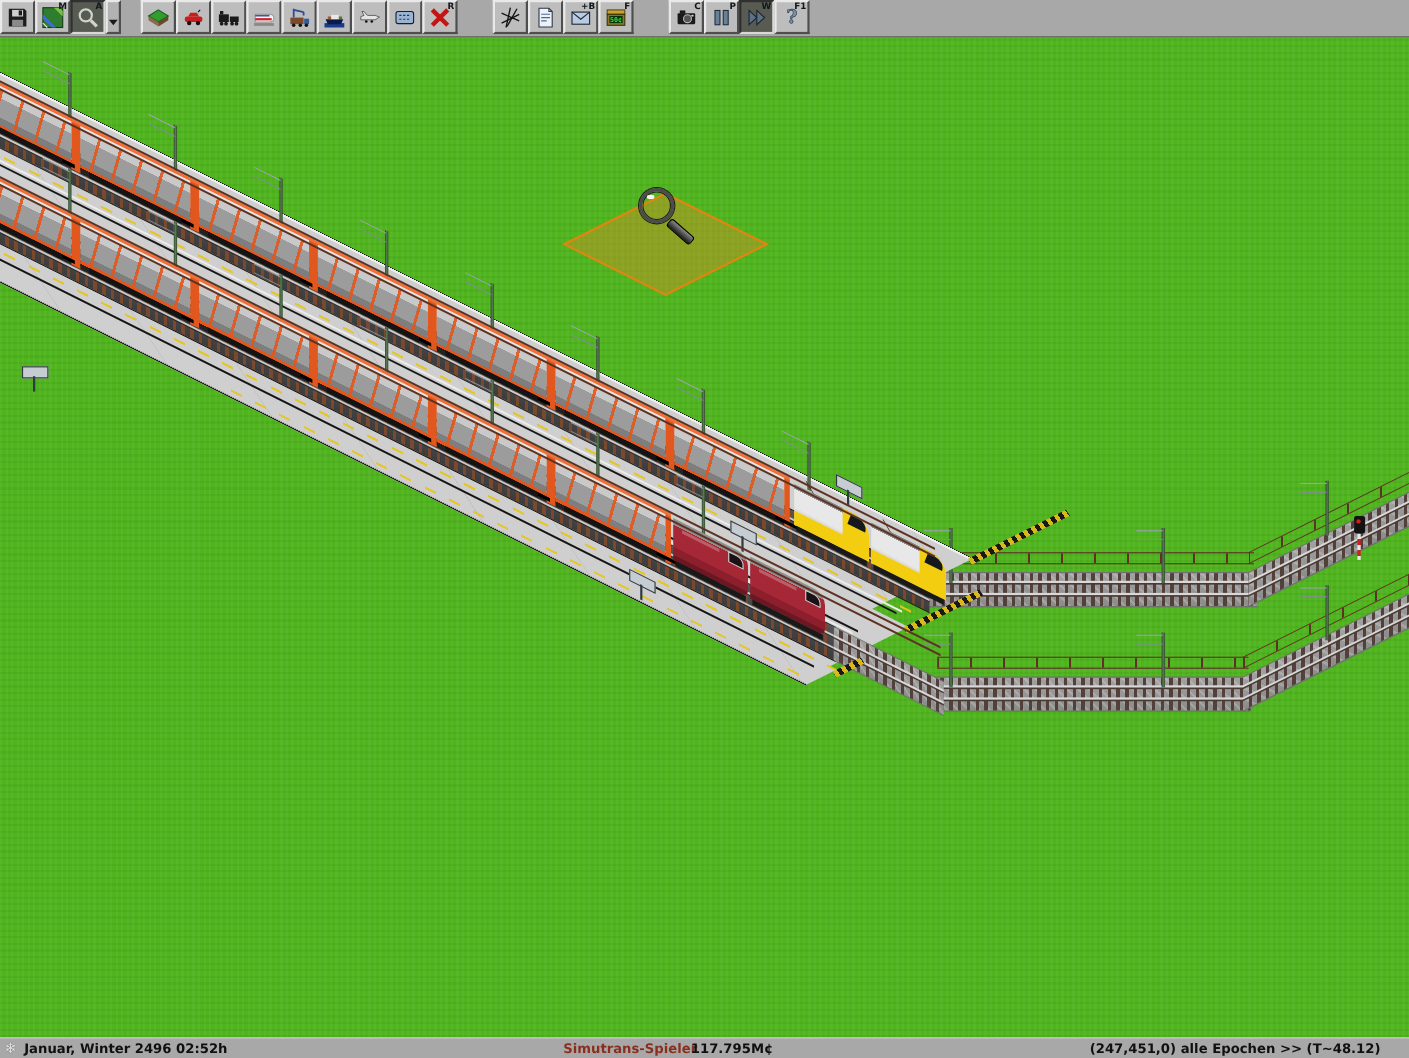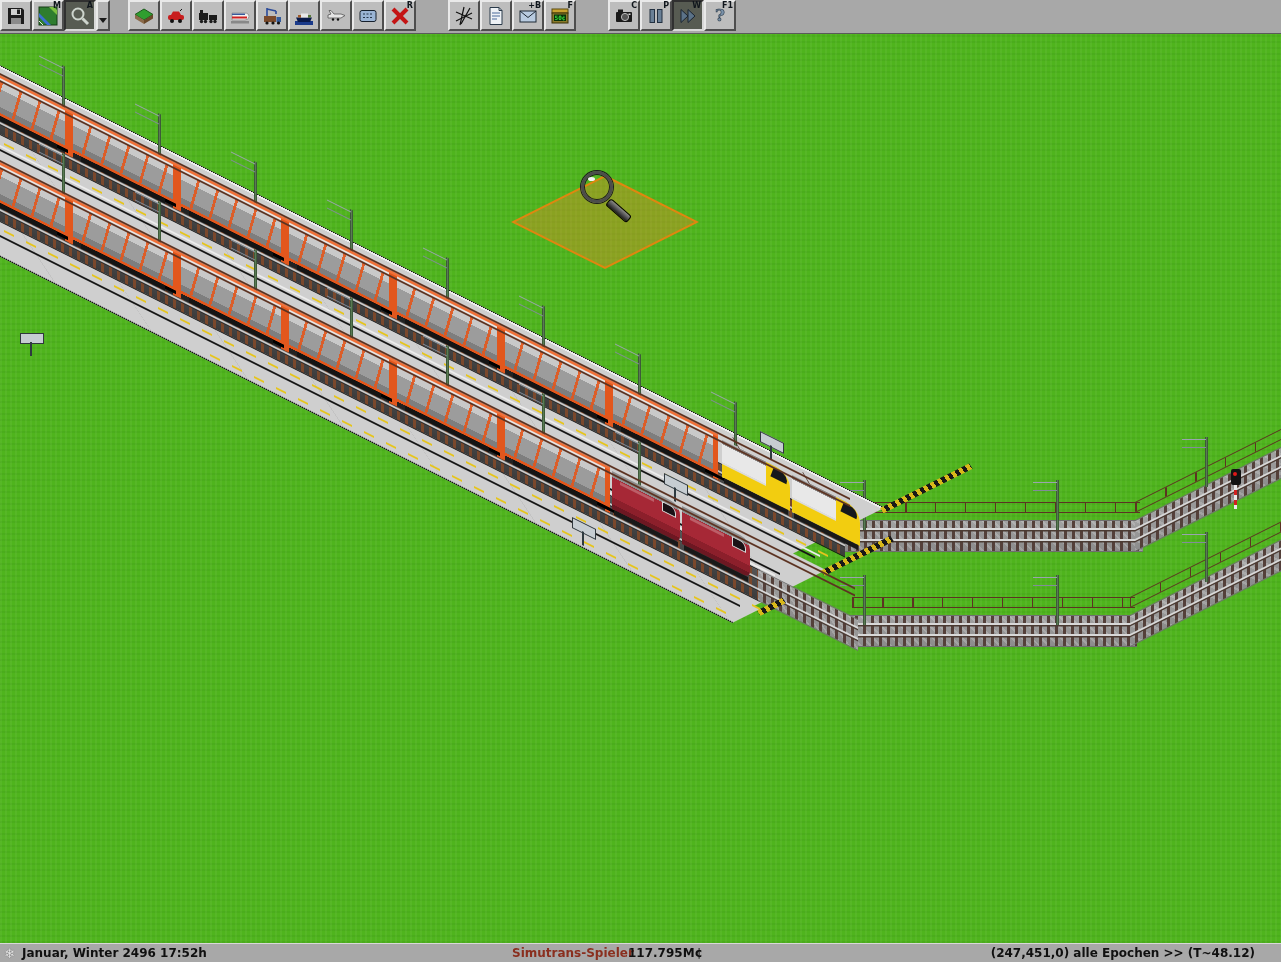--- a/index.html
+++ b/index.html
@@ -466,18 +466,18 @@
 
     <div id="cursor" style="left:581px;top:138px;width:60px;height:60px;">
       <div class="ring"></div>
       <div class="glint"></div>
       <div class="handle"></div>
     </div>
   </div>
 
   <div id="statusbar">
     <span id="season" class="item">❄</span>
-    <span id="date-text" class="item">Januar, Winter 2496 17:52h</span>
+    <span id="date-text" class="item">Januar, Winter 2496 02:52h</span>
     <span id="player-name" class="item">Simutrans-Spieler</span>
     <span id="cash-text" class="item">117.795M¢</span>
     <span id="right-status" class="item">(247,451,0) alle Epochen &gt;&gt; (T~48.12)</span>
   </div>
 </div>
 
 </body></html>

